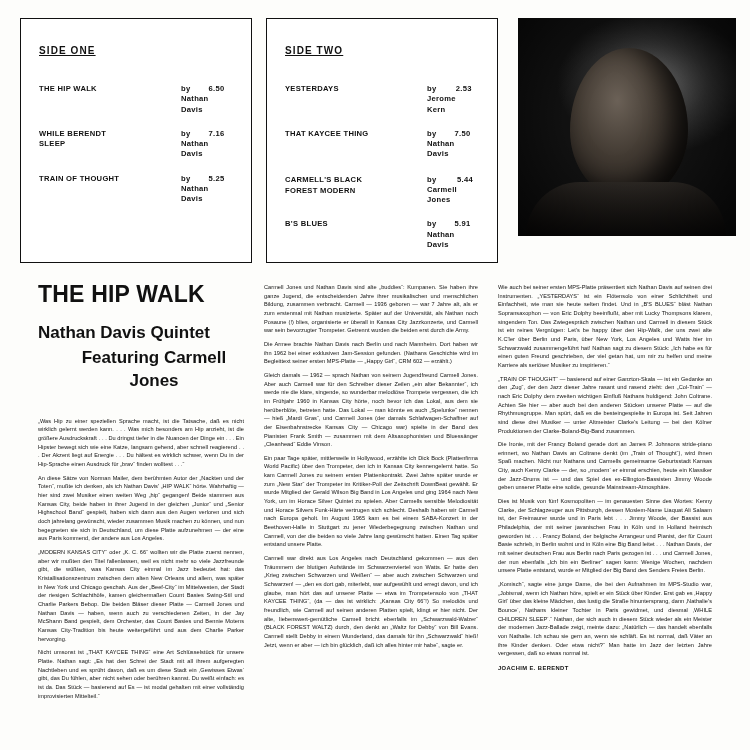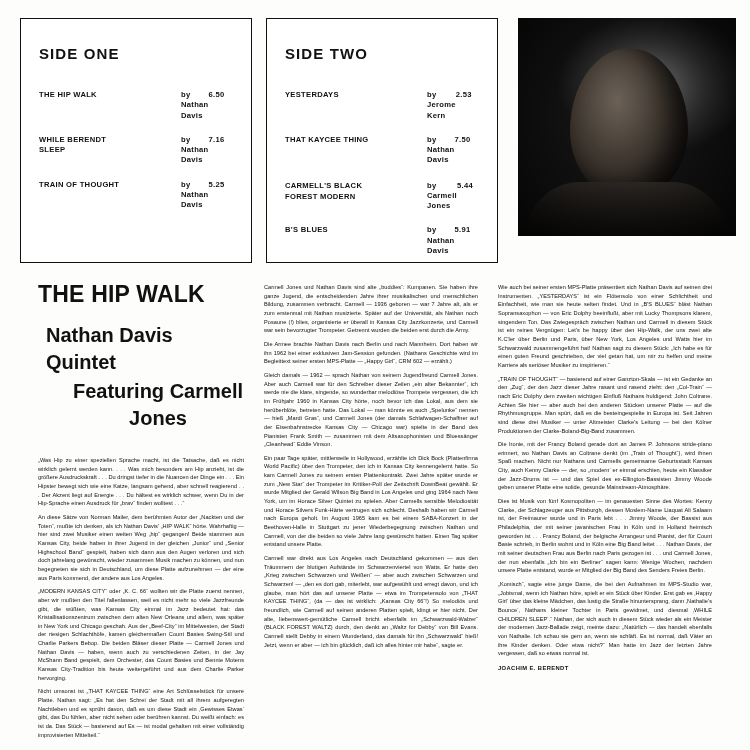--- a/index.html
+++ b/index.html
@@ -32,24 +32,25 @@
     gap: 14px;
   }
   .track-panel {
     width: 232px;
     border: 1px solid #111;
     background: #fff;
     padding: 26px 18px 10px 18px;
     box-sizing: border-box;
   }
   .side-title {
-    font-size: 15px;
+    font-size: 10px;
     font-weight: bold;
     letter-spacing: 1.1px;
     margin-bottom: 28px;
+    text-decoration: underline;
   }
   .track-row {
     display: flex;
     align-items: baseline;
     font-size: 7.6px;
     letter-spacing: .3px;
     margin-bottom: 14px;
     line-height: 1.35;
   }
   .track-title {
@@ -132,24 +133,24 @@
   .col-3 { width: 214px; flex: 0 0 214px; }
 
   .album-title {
     font-size: 23px;
     font-weight: bold;
     letter-spacing: .2px;
     margin: 0 0 16px 0;
     line-height: 1;
   }
   .artist-line {
-    font-size: 20px;
+    font-size: 17px;
     font-weight: bold;
     line-height: 1.35;
-    margin: 0 0 2px 8px;
+    margin: 0 0 2px 0;
   }
   .artist-line.indent {
     padding-left: 26px;
     text-align: center;
   }
   .body-text {
     font-size: 5.6px;
     line-height: 1.55;
     text-align: justify;
     letter-spacing: .05px;

